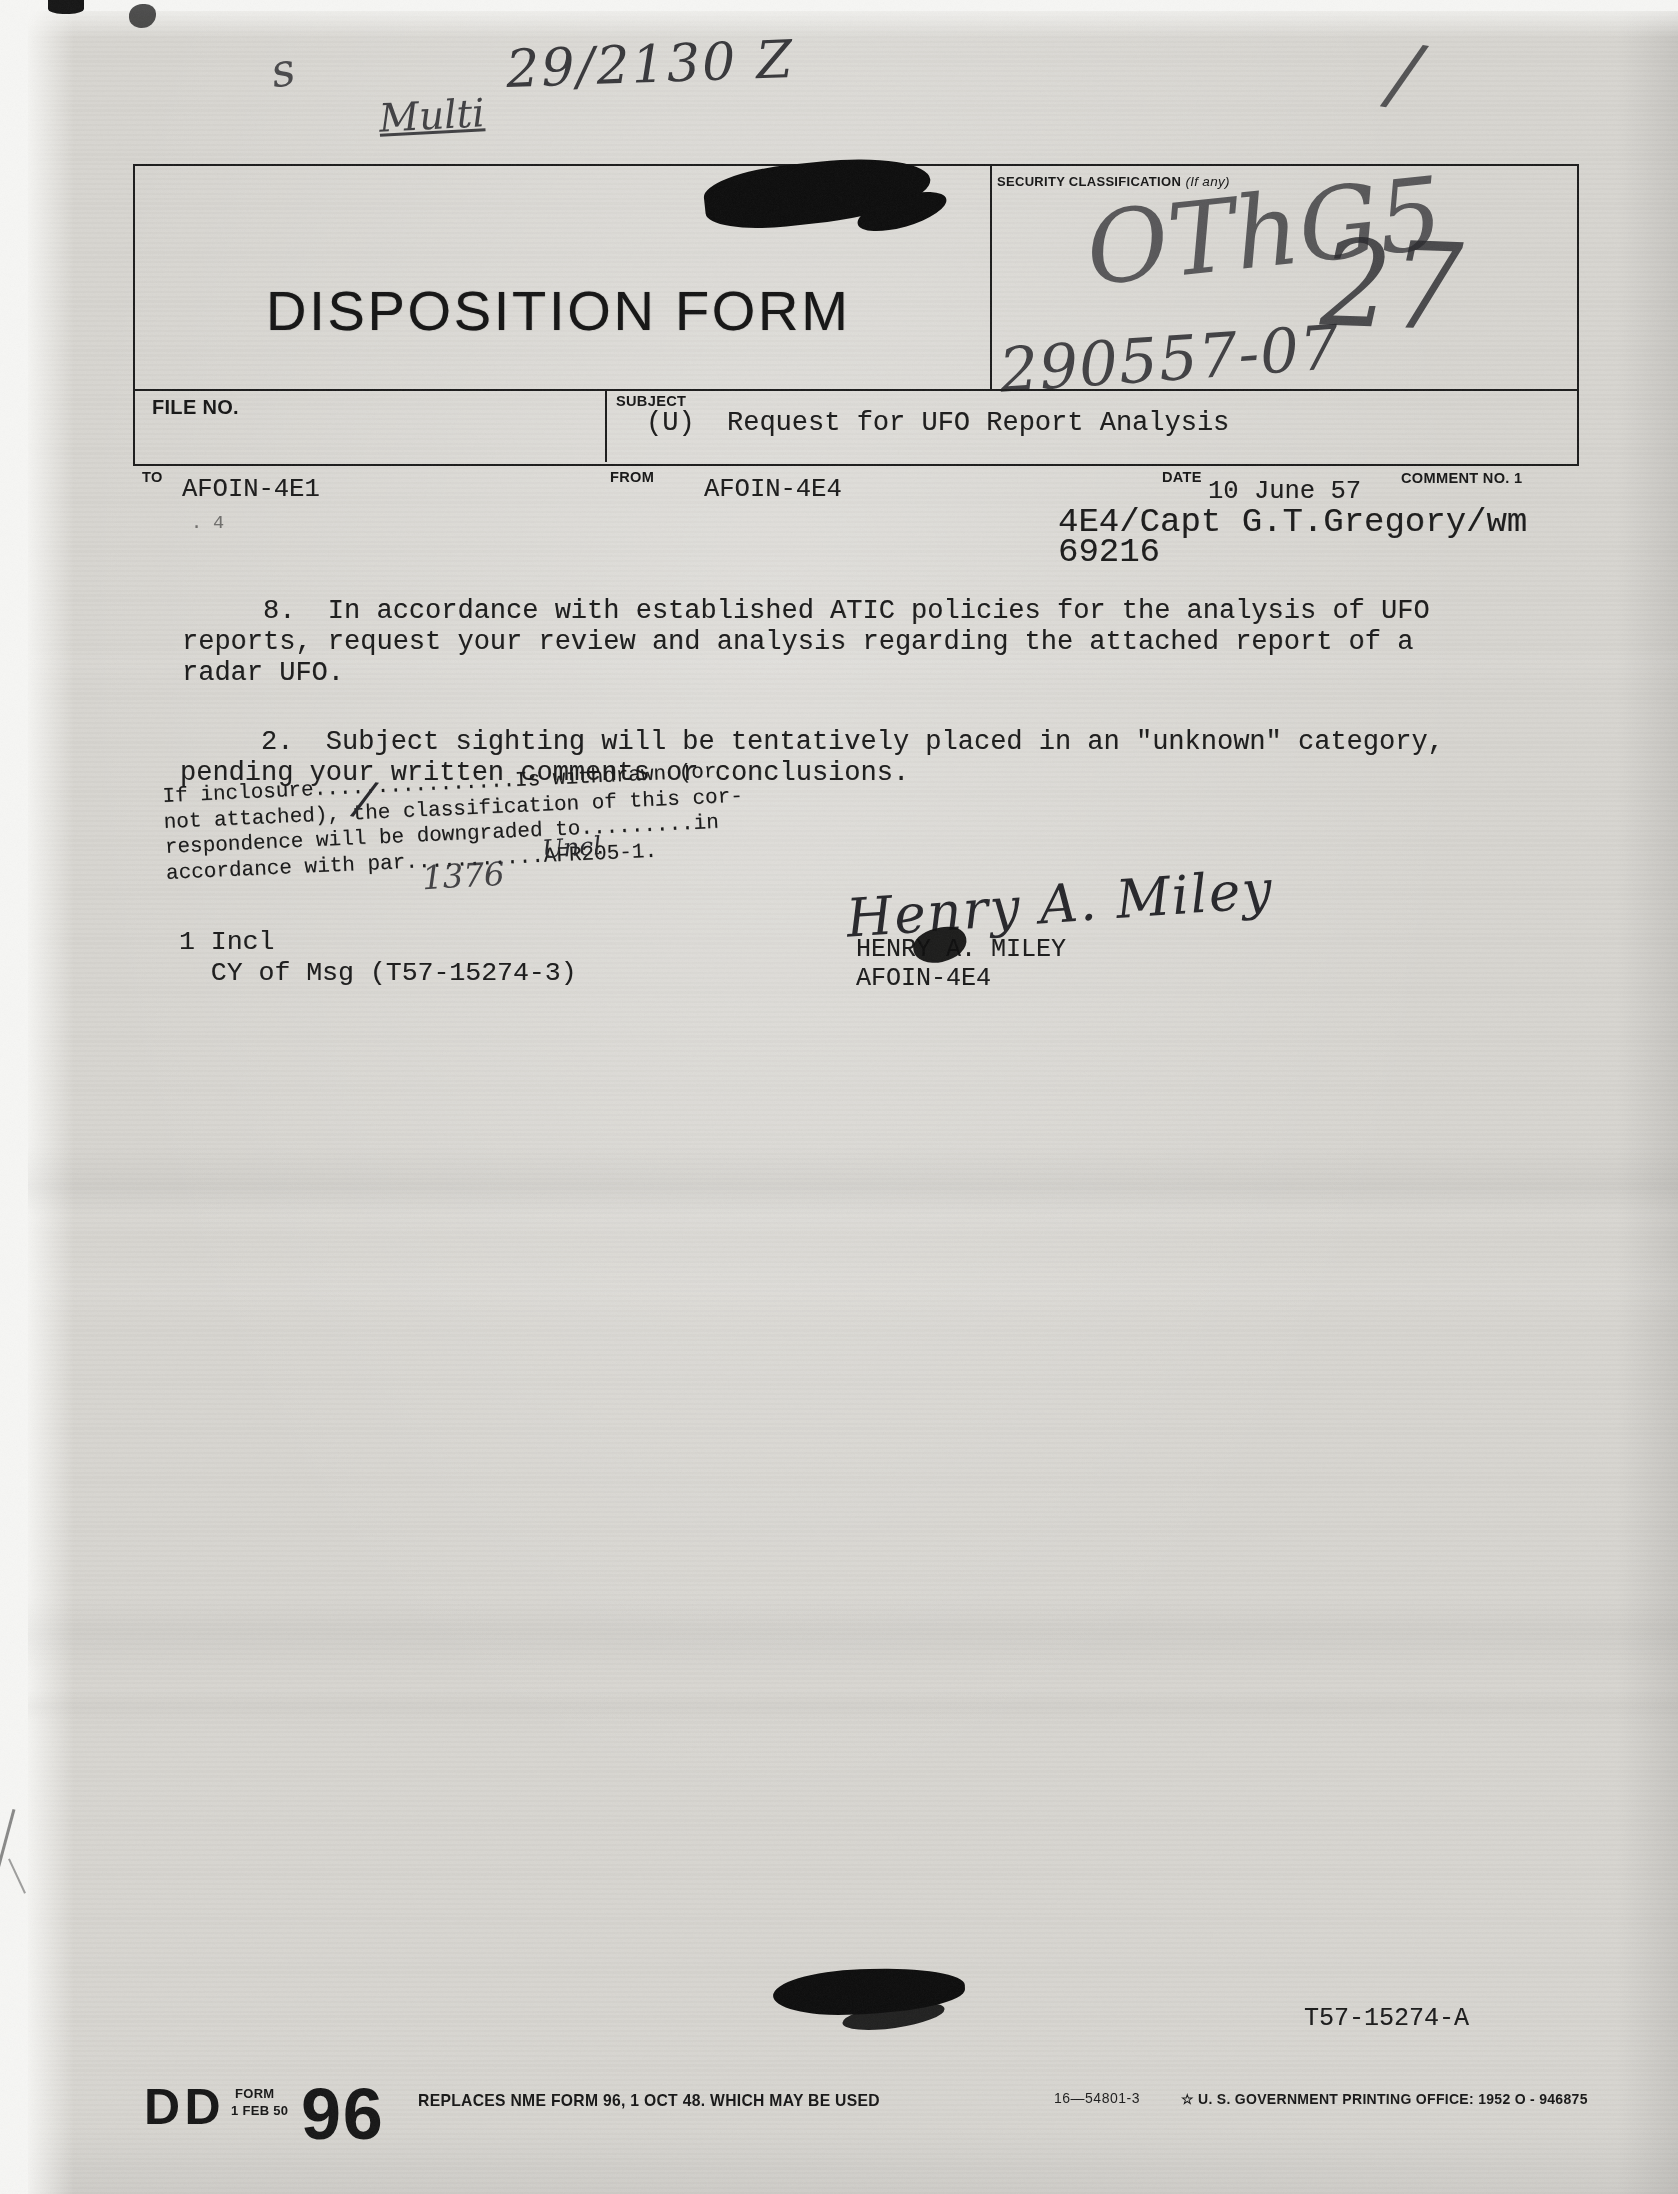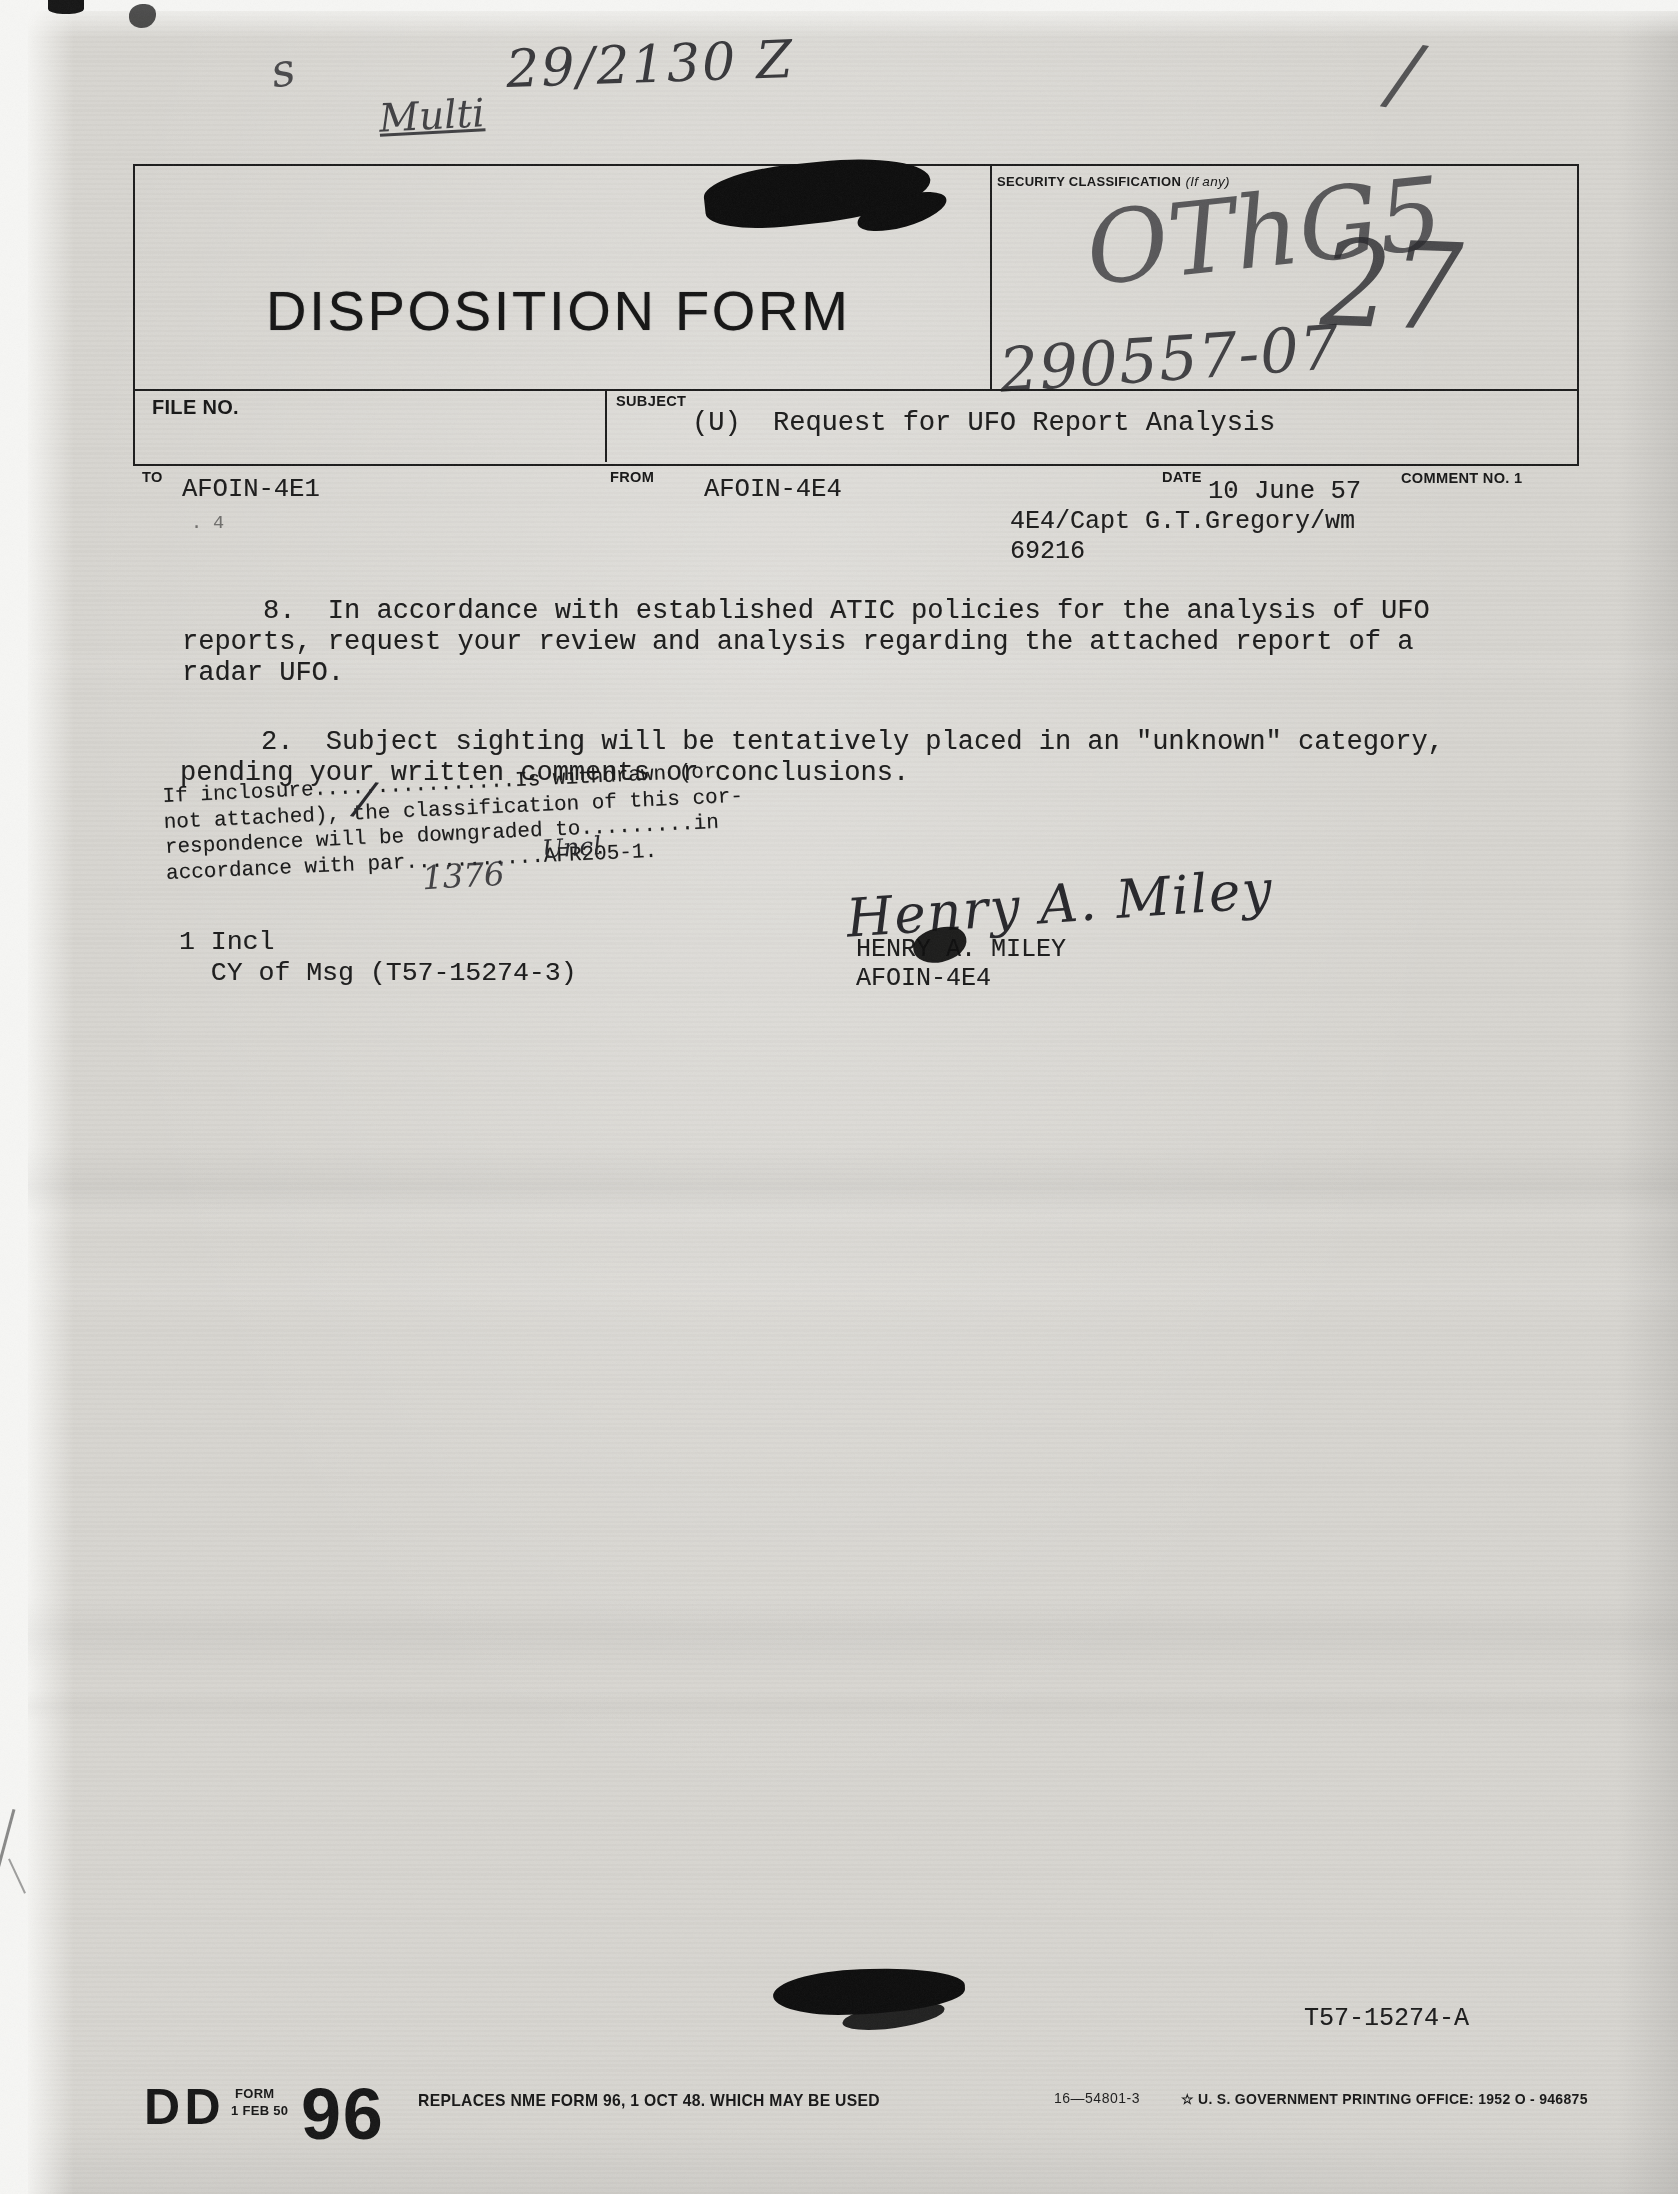--- a/index.html
+++ b/index.html
@@ -59,32 +59,32 @@
   [data-name="subject-divider"]  { left:470px; top:225px; width:2.2px; height:71px; background:#1b1b1b; }
   [data-name="title-smudge-1"] { left:704px; top:162px; width:227px; height:61px; border-radius:45% 55% 60% 40%; transform:rotate(-6deg); z-index:5; }
   [data-name="title-smudge-2"] { left:856px; top:196px; width:92px; height:31px; border-radius:50%; transform:rotate(-16deg); z-index:5; }
   [data-name="page-title"] { left:131px; top:81px; font-size:56px; font-weight:normal; letter-spacing:2.7px; color:#141414;
                              text-shadow:0 0 1.1px rgba(20,20,20,0.55);margin-top:31px; }
   [data-name="security-label-group"] { left:862px; top:7.6px; }
   [data-name="security-label"]  { font-size:13px; }
   [data-name="security-suffix"] { font-size:13.5px; font-style:italic; font-weight:normal; margin-left:4.3px; }
   [data-name="file-no-label"] { left:17px;  top:230px; font-size:20px; }
   [data-name="subject-label"] { left:481px; top:227px; font-size:14.6px; }
-  [data-name="subject-value"] { left:511px; top:242px; font-size:27px;margin-left:46px; }
+  [data-name="subject-value"] { left:511px; top:242px; font-size:27px; }
 
   
   [data-name="to-label"]      { left:142px;  top:469px; font-size:14.6px; }
   [data-name="to-value"]      { left:182px;  top:475px; font-size:25.5px; }
   [data-name="to-mark"]       { left:191px;  top:513px; font-size:18.4px; opacity:.55; }
   [data-name="from-label"]    { left:610px; top:469px; font-size:14.6px; }
   [data-name="from-value"]    { left:704px; top:475px; font-size:25.5px; }
   [data-name="date-label"]    { left:1162px; top:469px; font-size:14.6px; }
   [data-name="date-value"]    { left:1208px; top:477px; font-size:25.5px;text-align:center; }
   [data-name="comment-label"] { left:1401px; top:470px; font-size:14.6px; }
-  [data-name="originator-block"] { left:1010px; top:507px; font-size:25px; line-height:30px; }
+  [data-name="originator-block"] { left:1058px; top:507px; font-size:34px; line-height:30px; }
 
   
   [data-name="paragraph-1"] { left:182px; top:596px; font-size:27px; line-height:31px; }
   [data-name="paragraph-2"] { left:180px; top:727px; font-size:27px; line-height:31px; }
 
   
   [data-name="downgrade-stamp"] { left:162px; top:784px; font-size:21px; line-height:25.5px; color:#181818;
                                   transform:rotate(-2.6deg); transform-origin:left top; }
   [data-name="stamp-hand-slash"]{ left:357px;  top:771px; font-size:46px; transform:rotate(10deg); }
   [data-name="stamp-hand-uncl"] { left:542px; top:833px; font-size:25px; transform:rotate(-4deg); }

